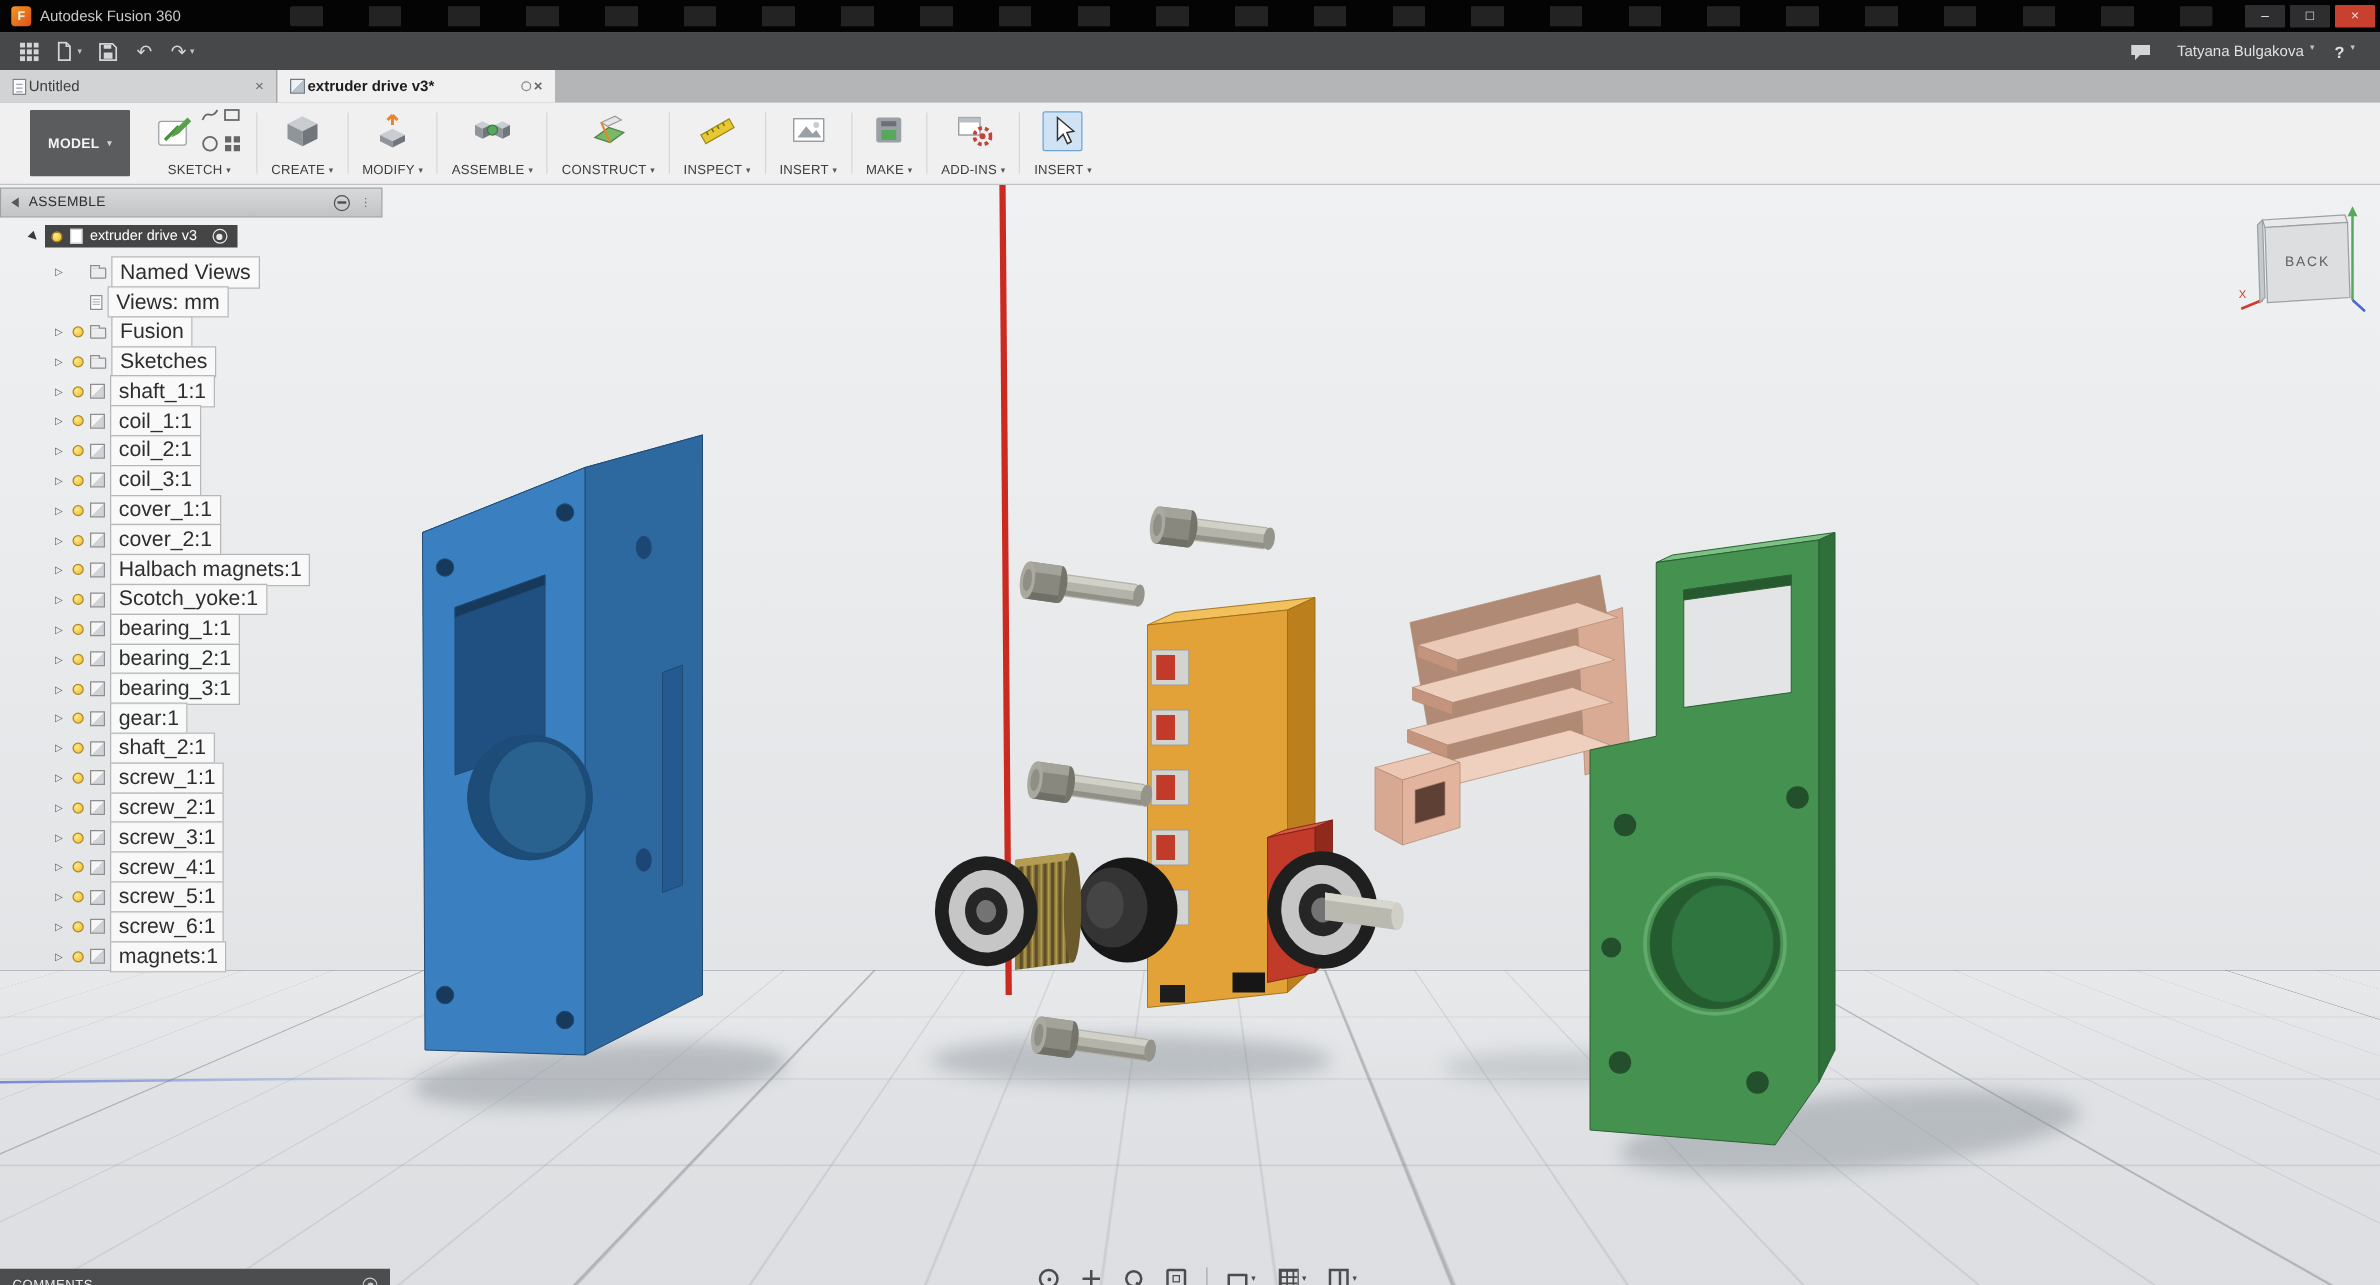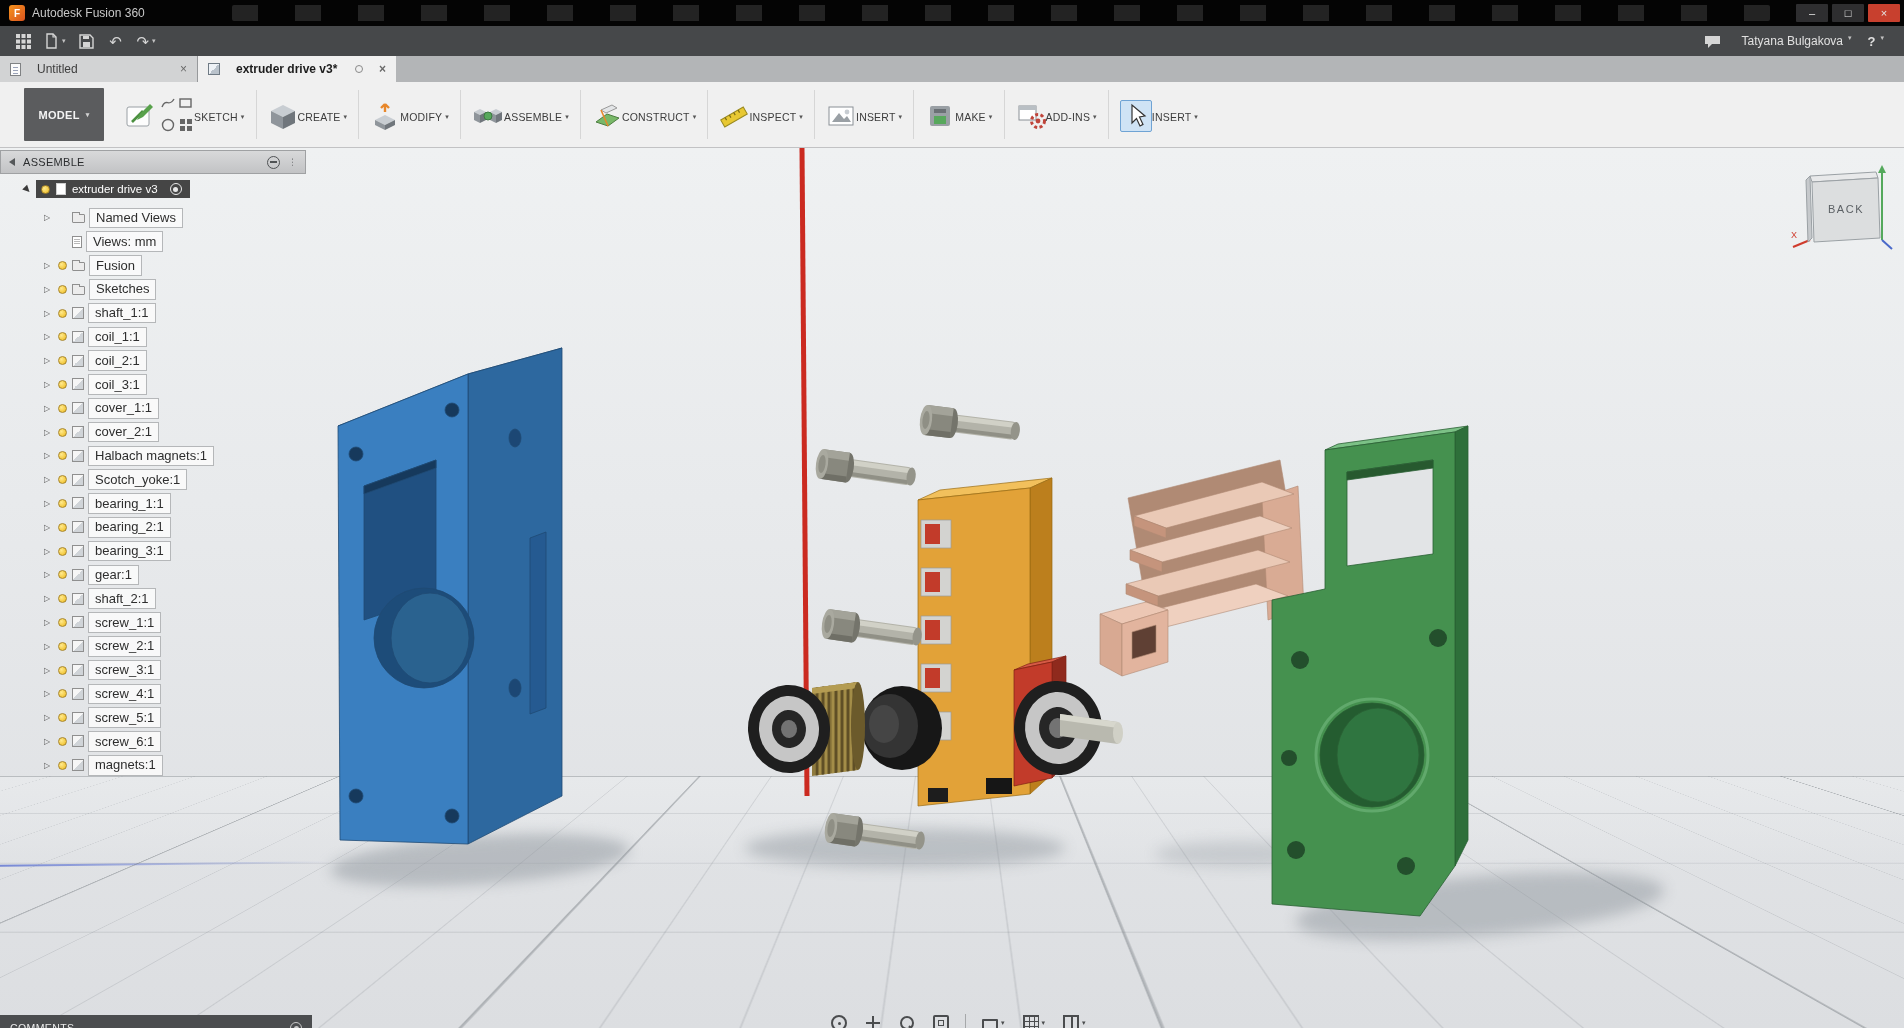--- a/index.html
+++ b/index.html
@@ -46,43 +46,43 @@
   }
   .at-glyph { font-size:15px; color:#d5d5d5; line-height:1; }
   .sm-caret { font-size:7px; color:#c2c2c2; }
   .at-right { margin-left:auto; display:flex; align-items:center; gap:16px; color:#e0e0e0; font-size:12px; padding-right:10px; }
   .at-user, .at-help { display:flex; align-items:flex-start; gap:5px; }
   .at-help span:first-child { font-weight:bold; font-size:13px; }
 
   
   .tab-row { height:26px; background:#b3b5b7; display:flex; align-items:stretch; }
   .doc-tab {
-    display:flex; align-items:center; gap:16px; padding:0 10px; font-size:12px;
-    width:198px; flex:none;
+    display:flex; align-items:center; gap:2px; padding:0 10px; font-size:12px;
+    width:222px; flex:none;
   }
   .doc-tab.inactive { background:#d2d3d4; color:#3d3d3d; border-right:1px solid #97999b; }
   .doc-tab.active { background:#f0f0f0; color:#1c1c1c; font-weight:bold; }
   .tab-close { margin-left:auto; font-size:12px; color:#6a6a6a; line-height:1; }
   .tab-ring { width:8px; height:8px; border:1.5px solid #8a8a8a; border-radius:50%; flex:none; }
   .tab-doc-ic { width:11px; height:13px; background:#fbfbfb; border:1px solid #808284; position:relative; flex:none; }
   .tab-doc-ic::after { content:""; position:absolute; left:2px; top:3px; right:2px; height:1px; background:#9aa2b8; box-shadow:0 3px 0 #9aa2b8, 0 6px 0 #9aa2b8; }
   .tab-cube-ic { width:12px; height:12px; background:linear-gradient(135deg,#eef2f6 50%,#b9c2cb 50%); border:1px solid #6f7a84; flex:none; }
 
   
   .ribbon {
     height:66px; background:#f0f0f0; border-bottom:1px solid #c2c2c4;
     display:flex; align-items:stretch; position:relative; z-index:5;
   }
   .model-btn {
     margin:6px 12px 6px 24px; background:#5b5c5e; color:#f4f4f4; width:80px;
     display:flex; align-items:center; justify-content:center; gap:6px;
     font-size:11px; font-weight:bold; letter-spacing:0.3px; flex:none; border-radius:1px;
   }
   .model-btn .caret { color:#d2d2d2; }
-  .rb-group { display:flex; flex-direction:row; align-items:center; justify-content:space-between; padding:7px 9px 5px; }
+  .rb-group { display:flex; flex-direction:column; align-items:center; justify-content:space-between; padding:7px 9px 5px; }
   .rb-icons { display:flex; align-items:center; gap:5px; height:34px; }
   .rbi { display:flex; align-items:center; justify-content:center; }
   .rbi-grid { display:grid; grid-template-columns:16px 16px; grid-gap:2px; }
   .rb-label { font-size:10.5px; color:#3c3c3c; display:flex; align-items:center; gap:3px; margin-top:3px; white-space:nowrap; letter-spacing:0.2px; }
   .caret { font-size:7px; color:#555; }
   .rb-sep { width:1px; background:#d6d6d6; margin:8px 2px; }
   .sel-box { background:#cfe3f5; border:1px solid #6fa3d4; border-radius:2px; padding:1px; display:flex; }
 
   
   .canvas {
@@ -139,21 +139,21 @@
   .t-bulb { width:9px; height:9px; border-radius:50%;
     background:radial-gradient(circle at 35% 35%, #ffe98c, #f3c83d 70%, #cf9f2a);
     border:1px solid #a8862a; flex:none; margin-right:4px; }
   .t-bulb.hidden { visibility:hidden; }
   .t-icon { width:13px; height:10px; display:inline-block; position:relative; margin:0 4px 0 1px; flex:none; }
   .t-icon.folder { background:#ececec; border:1px solid #8f8f8f; border-radius:1px; height:9px; margin-top:2px; }
   .t-icon.folder::before { content:""; position:absolute; top:-3px; left:-1px; width:6px; height:2px; background:#ececec; border:1px solid #8f8f8f; border-bottom:none; }
   .t-icon.document { width:10px; height:12px; background:#fff; border:1px solid #8f8f8f; }
   .t-icon.document::after { content:""; position:absolute; left:1px; top:2px; right:1px; height:1px; background:#b9b9b9; box-shadow:0 2px 0 #b9b9b9, 0 4px 0 #b9b9b9; }
   .t-icon.component { width:12px; height:12px; background:linear-gradient(135deg,#f6f6f6 50%,#d0d4d8 50%); border:1px solid #8f8f8f; }
-  .t-label { background:rgba(250,250,250,0.88); border:1px solid #b5b7b9; padding:1.5px 6px; font-size:13px; color:#2e2e2e; white-space:nowrap; line-height:1.2; }
+  .t-label { background:rgba(250,250,250,0.88); border:1px solid #b5b7b9; padding:1.5px 6px; font-size:17px; color:#2e2e2e; white-space:nowrap; line-height:1.2; }
   .root-bulb { margin-right:0; }
   .root-doc { width:10px; height:12px; background:#fff; border:1px solid #cfcfcf; position:relative; flex:none; }
 
   
   .comments-bar {
     position:absolute; left:0; bottom:-13px; width:312px; height:26px; background:#4b4d4f;
     display:flex; align-items:center; padding:0 10px; gap:8px;
   }
   .cb-title { color:#ececec; font-size:10.5px; letter-spacing:0.4px; }
   .cb-icon { margin-left:auto; width:12px; height:12px; border-radius:50%; border:1.5px solid #c9c9c9; position:relative; }

